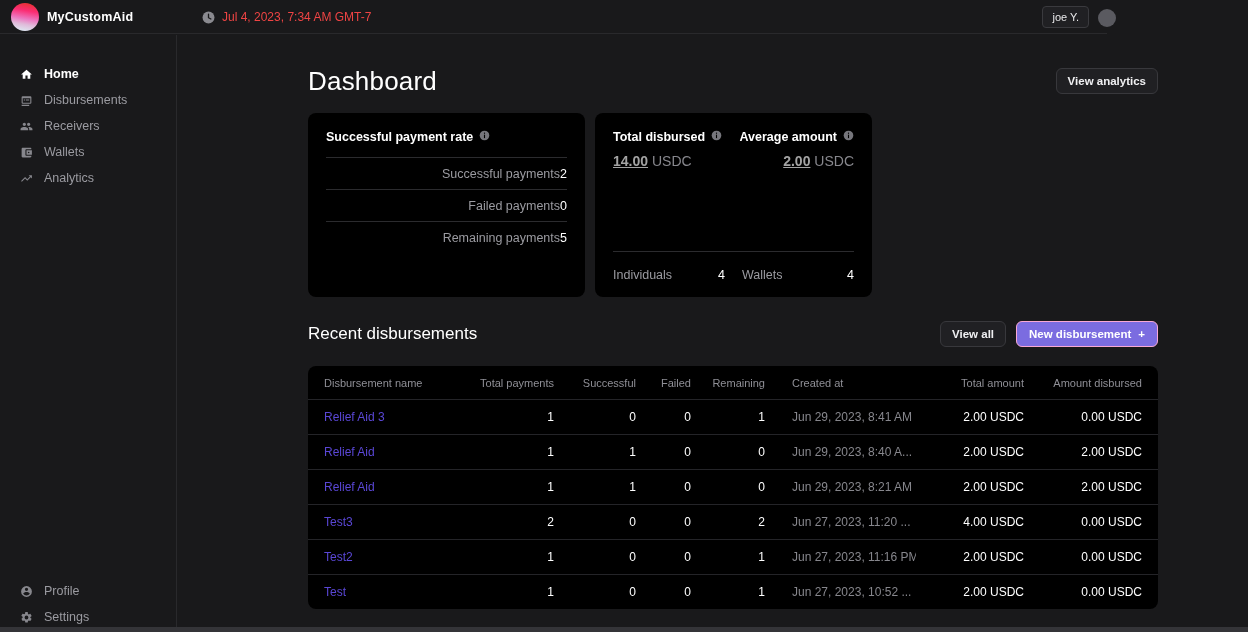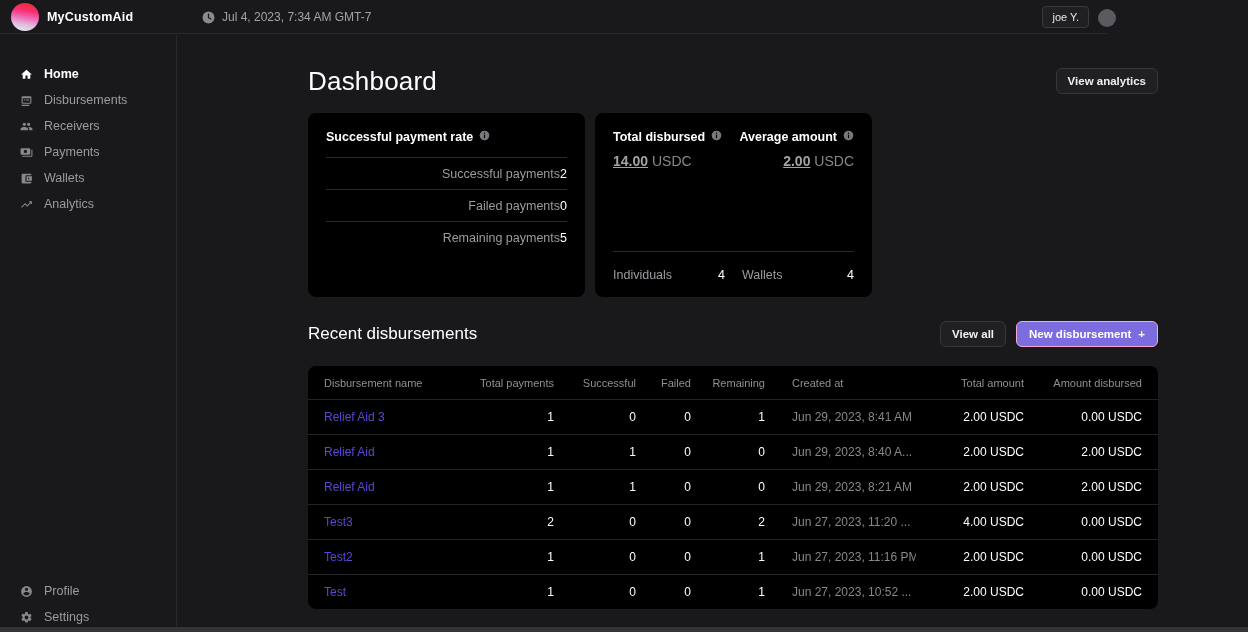--- a/index.html
+++ b/index.html
@@ -17,21 +17,21 @@
     border-bottom:1px solid #29292c;
     display:flex; align-items:center;
   }
   .logo {
     position:absolute; left:11px; top:3px; width:28px; height:28px; border-radius:50%;
     background:linear-gradient(190deg,#e8312f 5%,#fb2d74 30%,#ec77c0 55%,#e0b9d9 72%,#dde9f2 95%);
   }
   .brand { position:absolute; left:47px; top:0; height:34px; display:flex; align-items:center;
     font-size:12.5px; font-weight:700; color:#fff; letter-spacing:.2px; }
   .clockgroup { position:absolute; left:202px; top:0; height:34px; display:flex; align-items:center; gap:7px;
-    color:#a3a3a3; font-size:12px; }
+    color:#ef4444; font-size:12px; }
   .userbtn {
     position:absolute; right:18px; top:6px; height:22px;
     border:1px solid #3a3a3e; border-radius:4px; background:#202023;
     color:#e8e8ea; font-size:11px; padding:0 9px; display:flex; align-items:center;
     cursor:pointer;
   }
   .avatar-partial {
     position:absolute; right:-9px; top:9px; width:18px; height:18px; border-radius:50%;
     background:#5a5a60;
   }
@@ -146,26 +146,20 @@
       <svg width="13" height="13" viewBox="0 0 24 24">
           <path d="M19 4H5a2 2 0 0 0-2 2v10a2 2 0 0 0 2 2h14a2 2 0 0 0 2-2V6a2 2 0 0 0-2-2zm0 12H5V8h14v8zm-8-6h6v2h-6v-2zm-4 0h2.5v2H7v-2zM3 20h14v2H3z"></path>
         </svg>
       <span>Disbursements</span>
     </div>
     <div class="nav-item">
       <svg width="13" height="13" viewBox="0 0 24 24">
           <path d="M16 11c1.66 0 2.99-1.34 2.99-3S17.66 5 16 5s-3 1.34-3 3 1.34 3 3 3zm-8 0c1.66 0 2.99-1.34 2.99-3S9.66 5 8 5 5 6.34 5 8s1.34 3 3 3zm0 2c-2.33 0-7 1.17-7 3.5V19h14v-2.5C15 14.17 10.33 13 8 13zm8 0c-.29 0-.62.02-.97.05 1.16.84 1.97 1.97 1.97 3.45V19h6v-2.5c0-2.33-4.67-3.5-7-3.5z"></path>
         </svg>
       <span>Receivers</span>
-    </div>
-    <div class="nav-item">
-      <svg width="13" height="13" viewBox="0 0 24 24">
-          <path d="M19 14V6c0-1.1-.9-2-2-2H3c-1.1 0-2 .9-2 2v8c0 1.1.9 2 2 2h14c1.1 0 2-.9 2-2zm-9-1c-1.66 0-3-1.34-3-3s1.34-3 3-3 3 1.34 3 3-1.34 3-3 3zm13-6v11c0 1.1-.9 2-2 2H4v-2h17V7h2z"></path>
-        </svg>
-      <span>Payments</span>
     </div>
     <div class="nav-item">
       <svg width="13" height="13" viewBox="0 0 24 24">
           <path d="M21 18v1c0 1.1-.9 2-2 2H5c-1.11 0-2-.9-2-2V5c0-1.1.89-2 2-2h14c1.1 0 2 .9 2 2v1h-9c-1.11 0-2 .9-2 2v8c0 1.1.89 2 2 2h9zm-9-2h10V8H12v8zm4-2.5c-.83 0-1.5-.67-1.5-1.5s.67-1.5 1.5-1.5 1.5.67 1.5 1.5-.67 1.5-1.5 1.5z"></path>
         </svg>
       <span>Wallets</span>
     </div>
     <div class="nav-item">
       <svg width="13" height="13" viewBox="0 0 24 24">
           <path d="M16 6l2.29 2.29-4.88 4.88-4-4L2 16.59 3.41 18l6-6 4 4 6.3-6.29L22 12V6h-6z"></path>

